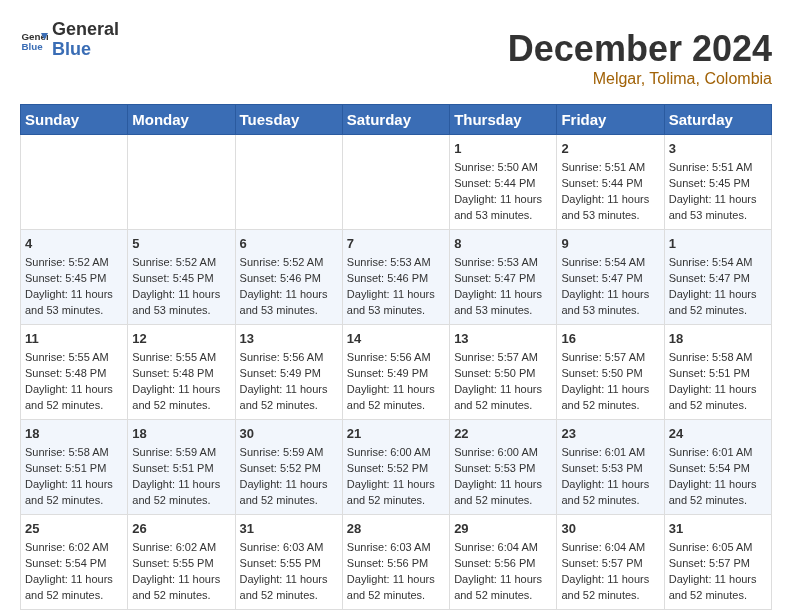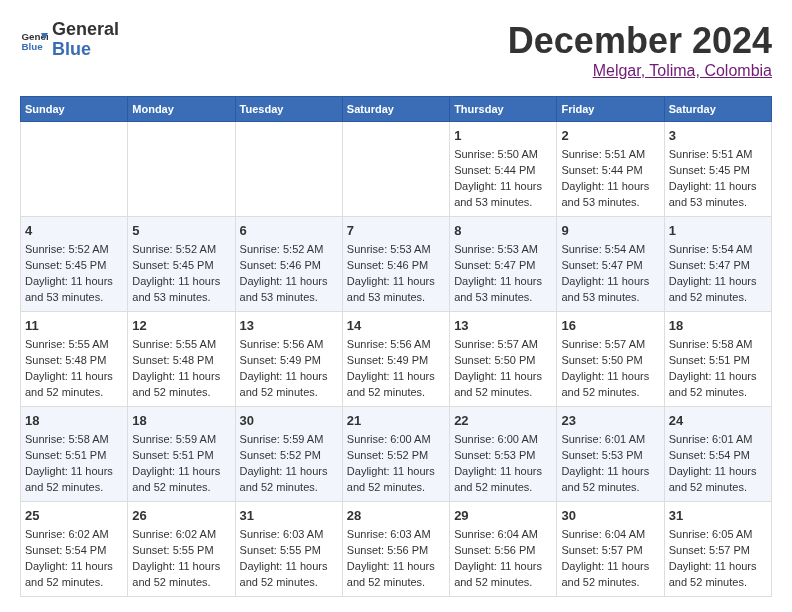--- a/index.html
+++ b/index.html
@@ -20,44 +20,44 @@
       display: flex;
       align-items: center;
       gap: 4px;
     }
     .logo-icon {
       width: 28px;
       height: 28px;
     }
     .title-area {
       text-align: right;
+      margin-top: 8px;
     }
     .month-title {
       font-size: 36px;
       font-weight: bold;
       color: #333;
     }
     .location-title {
       font-size: 16px;
-      color: #701a75;
-      text-decoration: underline;
+      color: #a16207;
     }
     table {
       width: 100%;
       border-collapse: collapse;
       font-size: 11px;
     }
     thead tr {
       background-color: #3a6db5;
       color: #fff;
     }
     thead th {
       padding: 6px 4px;
       text-align: left;
-      font-size: 11px;
+      font-size: 15px;
       font-weight: bold;
       border: 1px solid #2a5a9f;
     }
     tbody tr {
       border-bottom: 1px solid #ccc;
     }
     tbody tr:nth-child(odd) {
       background-color: #fff;
     }
     tbody tr:nth-child(even) {

